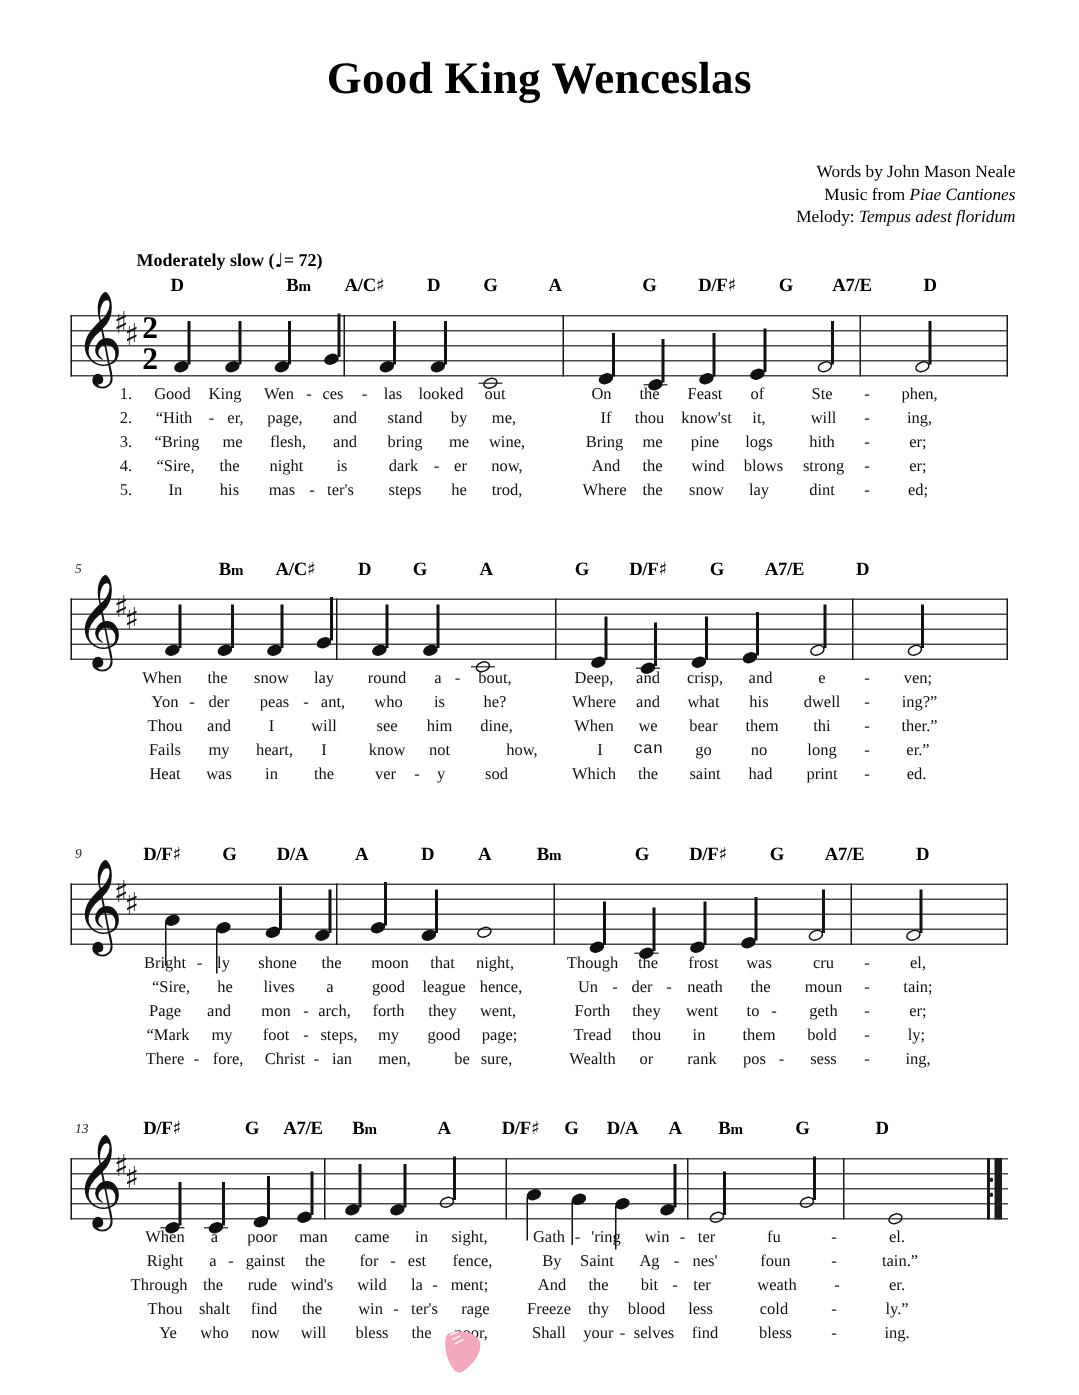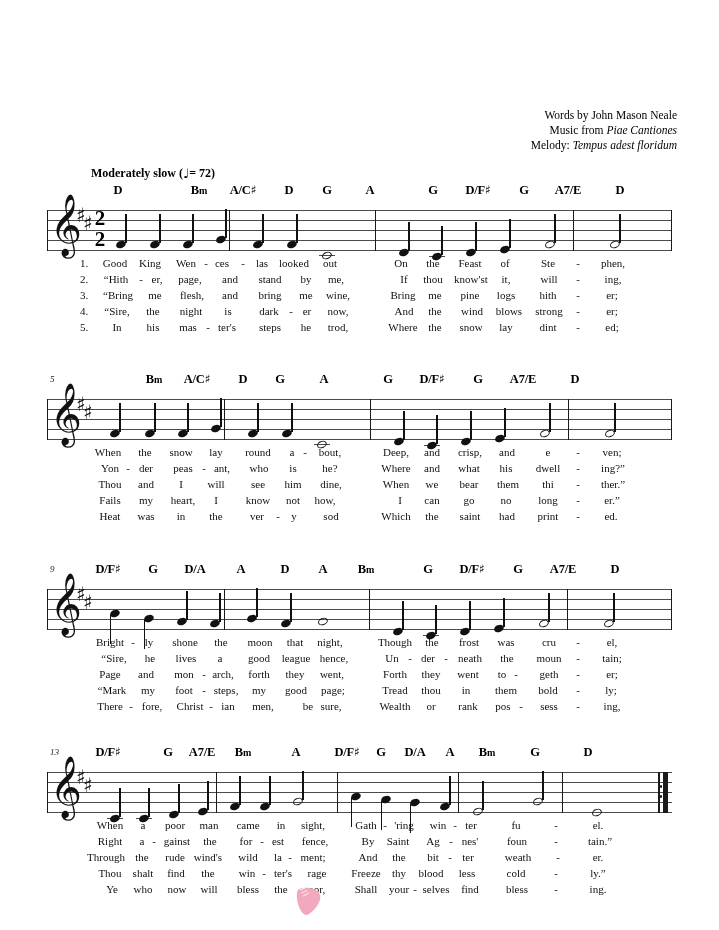--- a/index.html
+++ b/index.html
@@ -189,20 +189,21 @@
     line-height: 30px;
   }
   .watermark .wm-riff { color: #dcdcdc; }
   .watermark .wm-spot { color: #f7c9d4; }
 </style>
 </head>
 <body>
 
 <div class="page">
 
+  <div class="title">Good King Wenceslas</div>
 
   <div class="credits">
     <div>
       <span>Words by John Mason Neale</span><span class="it"></span>
     </div>
     <div>
       <span>Music from </span><span class="it">Piae Cantiones</span>
     </div>
     <div>
       <span>Melody: </span><span class="it">Tempus adest floridum</span>
@@ -528,23 +529,23 @@
             <span class="syl" style="left: 578px;">-</span>
             <span class="syl" style="left: 613px;">ther.”</span>
           </div>
           <div class="lyricline" style="top: 48px;">
             <span class="syl" style="left: 110px;">Fails</span>
             <span class="syl" style="left: 146px;">my</span>
             <span class="syl" style="left: 183px;">heart,</span>
             <span class="syl" style="left: 216px;">I</span>
             <span class="syl" style="left: 258px;">know</span>
             <span class="syl" style="left: 293px;">not</span>
-            <span class="syl" style="left: 325px;">how,</span>
+            <span class="syl" style="left: 348px;">how,</span>
             <span class="syl" style="left: 400px;">I</span>
-            <span class="syl" style="left: 432px;">can</span>
+            <span class="syl" style="left: 432px; font-family: Liberation Mono, monospace;">can</span>
             <span class="syl" style="left: 469px;">go</span>
             <span class="syl" style="left: 506px;">no</span>
             <span class="syl" style="left: 548px;">long</span>
             <span class="syl" style="left: 578px;">-</span>
             <span class="syl" style="left: 612px;">er.”</span>
           </div>
           <div class="lyricline" style="top: 64px;">
             <span class="syl" style="left: 110px;">Heat</span>
             <span class="syl" style="left: 146px;">was</span>
             <span class="syl" style="left: 181px;">in</span>

